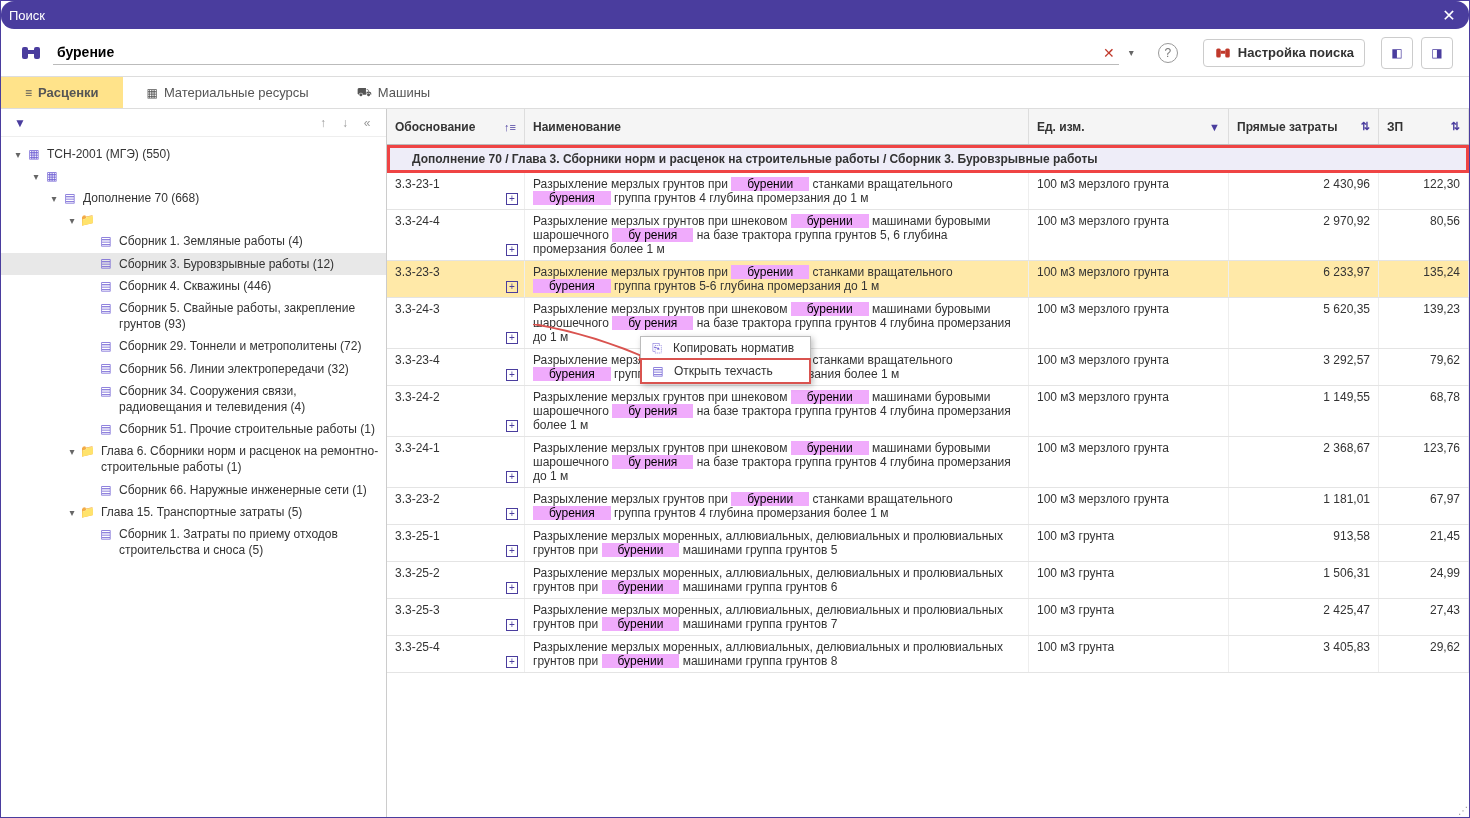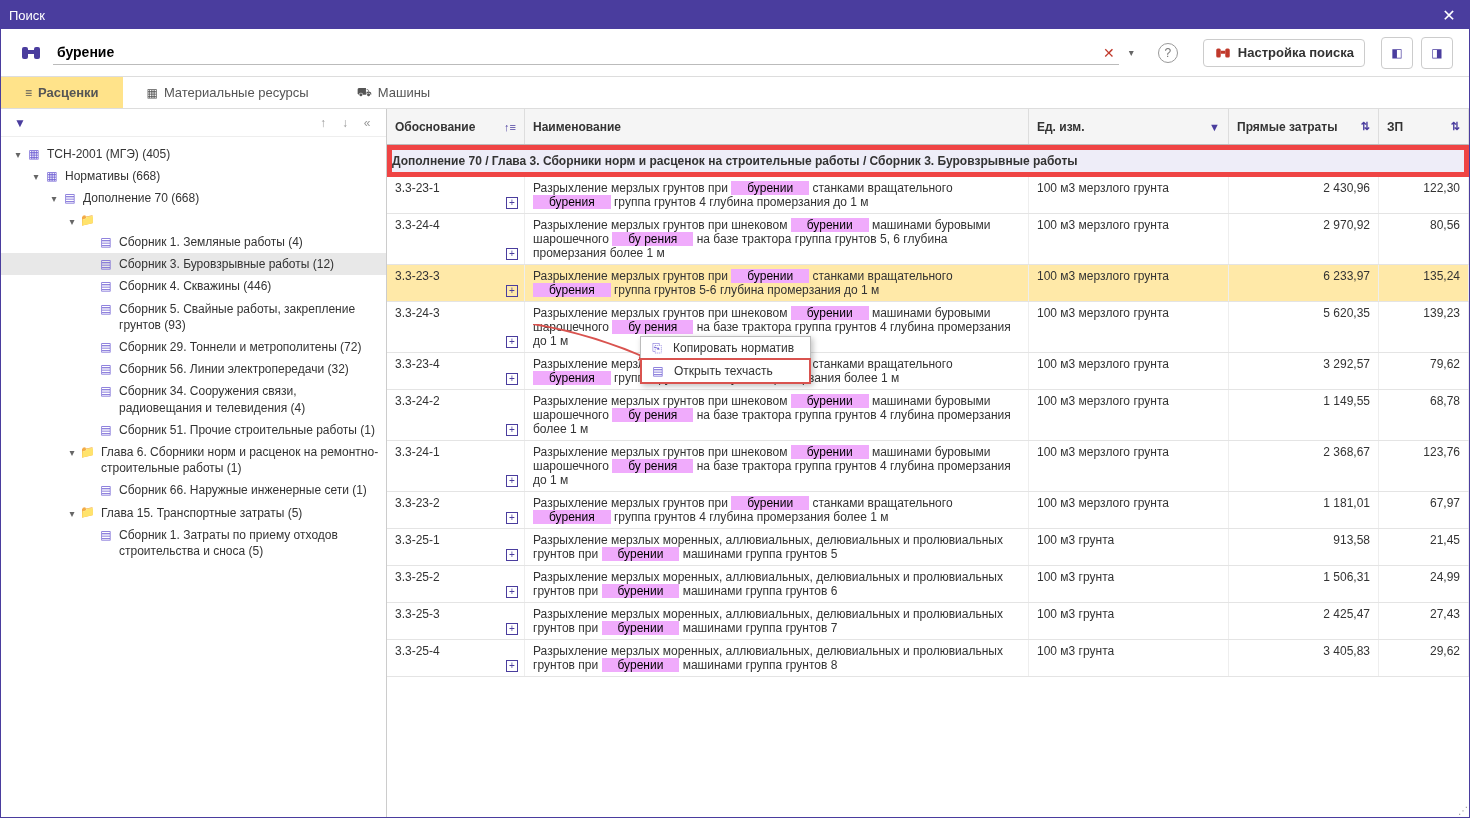--- a/index.html
+++ b/index.html
@@ -1,18 +1,18 @@
 <!DOCTYPE html>
 <html><head>
 <meta charset="utf-8">
 <style>
 * { box-sizing: border-box; margin: 0; padding: 0; }
 body { font-family: "Segoe UI", Arial, sans-serif; font-size: 12px; color: #333; background: #fff; overflow: hidden; }
 .window { width: 1470px; height: 818px; display: flex; flex-direction: column; border: 1px solid #4a3d9e; }
-.titlebar { background: #4a3d9e; color: #fff; height: 28px; display: flex; align-items: center; padding: 0 8px; }
+.titlebar { background: #4a3d9e; color: #fff; height: 28px; display: flex; align-items: center; padding: 0 8px; border-radius: 13px; }
 .titlebar .title { flex: 1; font-size: 13px; }
 .titlebar .close { width: 24px; text-align: center; cursor: pointer; font-size: 16px; }
 .toolbar { height: 48px; display: flex; align-items: center; padding: 0 16px; gap: 8px; border-bottom: 1px solid #ddd; }
 .search-logo { width: 28px; height: 28px; display:flex; align-items:center; justify-content:center; }
 .search-input { flex: 1; border: none; border-bottom: 1px solid #bbb; font-size: 14px; padding: 4px 24px 4px 4px; outline: none; font-weight:600; }
 .clear-x { color: #c0392b; font-size: 14px; cursor:pointer; margin-left:-24px; margin-right:6px; }
 .dropdown-caret { color: #666; font-size: 10px; margin-right:8px; }
 .help-circle { width: 20px; height: 20px; border: 1px solid #999; border-radius: 50%; display:flex; align-items:center; justify-content:center; color:#777; font-size:12px; margin: 0 8px; cursor:pointer; }
 .settings-btn { display:flex; align-items:center; gap:6px; border:1px solid #ccc; border-radius:4px; padding:4px 10px; font-size:13px; font-weight:600; cursor:pointer; margin-right:8px;margin-left:9px; }
 .tool-icon { width:32px; height:32px; border:1px solid #ccc; border-radius:4px; display:flex; align-items:center; justify-content:center; cursor:pointer; color:#4a3d9e; }
@@ -39,21 +39,21 @@
 .main { flex:1; display:flex; flex-direction:column; min-width:0; }
 .grid-header { display:flex; background:#f5f5f5; border-bottom:1px solid #bbb; height:36px; align-items:stretch; }
 .gh { border-right:1px solid #ddd; display:flex; align-items:center; padding:0 8px; font-weight:600; position:relative; }
 .gh .sorter { color:#4a3d9e; font-size:11px; margin-left:auto; }
 .gh .filt { color:#4a3d9e; font-size:11px; margin-left:auto; }
 .col-ob { width:138px; }
 .col-nm { flex:1; min-width:200px; }
 .col-ed { width:200px;gap:36px; }
 .col-pz { width:150px; text-align:right; justify-content:flex-end; }
 .col-zp { width:90px; text-align:right; justify-content:flex-end; }
-.breadcrumb-row { background:#eeedf8; border:5px solid #ef4444; padding:4px 0; font-weight:600; font-size:12px; }
+.breadcrumb-row { background:#eeedf8; border:3px solid #ef4444; padding:4px 22px; font-weight:600; font-size:12px; }
 .grid-body { flex:1; overflow:auto; }
 .row { display:flex; border-bottom:1px solid #e4e4e4; min-height:36px; }
 .row.sel { background:#ffe9a8; }
 .cell { border-right:1px solid #eee; padding:4px 8px; }
 .cell.ob { width:138px; position:relative; }
 .cell.ob .plus { position:absolute; bottom:4px; right:6px; color:#4a3d9e; font-size:10px; border:1px solid #4a3d9e; width:12px; height:12px; line-height:10px; text-align:center; cursor:pointer; }
 .cell.nm { flex:1; min-width:200px; }
 .cell.ed { width:200px; }
 .cell.pz { width:150px; text-align:right; }
 .cell.zp { width:90px; text-align:right; }
@@ -119,26 +119,25 @@
         <span class="ic funnel">▼</span>
         <span class="sp"></span>
         <span class="ic">↑</span>
         <span class="ic">↓</span>
         <span class="ic">«</span>
       </div>
       <div class="tree">
           <div class="tn" style="padding-left: 10px;">
             <span class="caret">▾</span>
             <span class="nicon db">▦</span>
-            <span class="label">ТСН-2001 (МГЭ) (405)</span>
+            <span class="label">ТСН-2001 (МГЭ) (550)</span>
           </div>
           <div class="tn" style="padding-left: 28px;">
             <span class="caret">▾</span>
             <span class="nicon db">▦</span>
-            <span class="label">Нормативы (668)</span>
           </div>
           <div class="tn" style="padding-left: 46px;">
             <span class="caret">▾</span>
             <span class="nicon doc">▤</span>
             <span class="label">Дополнение 70 (668)</span>
           </div>
           <div class="tn" style="padding-left: 64px;">
             <span class="caret">▾</span>
             <span class="nicon folder">📁</span>
           </div>

